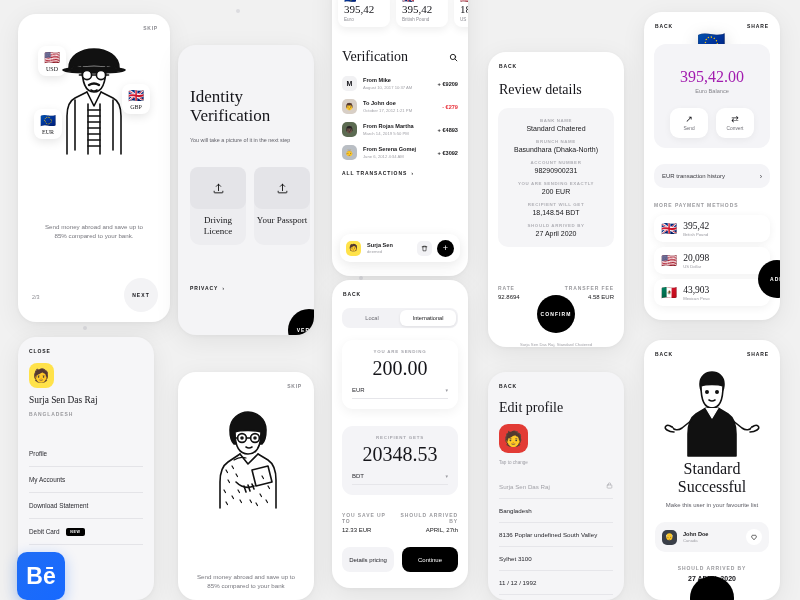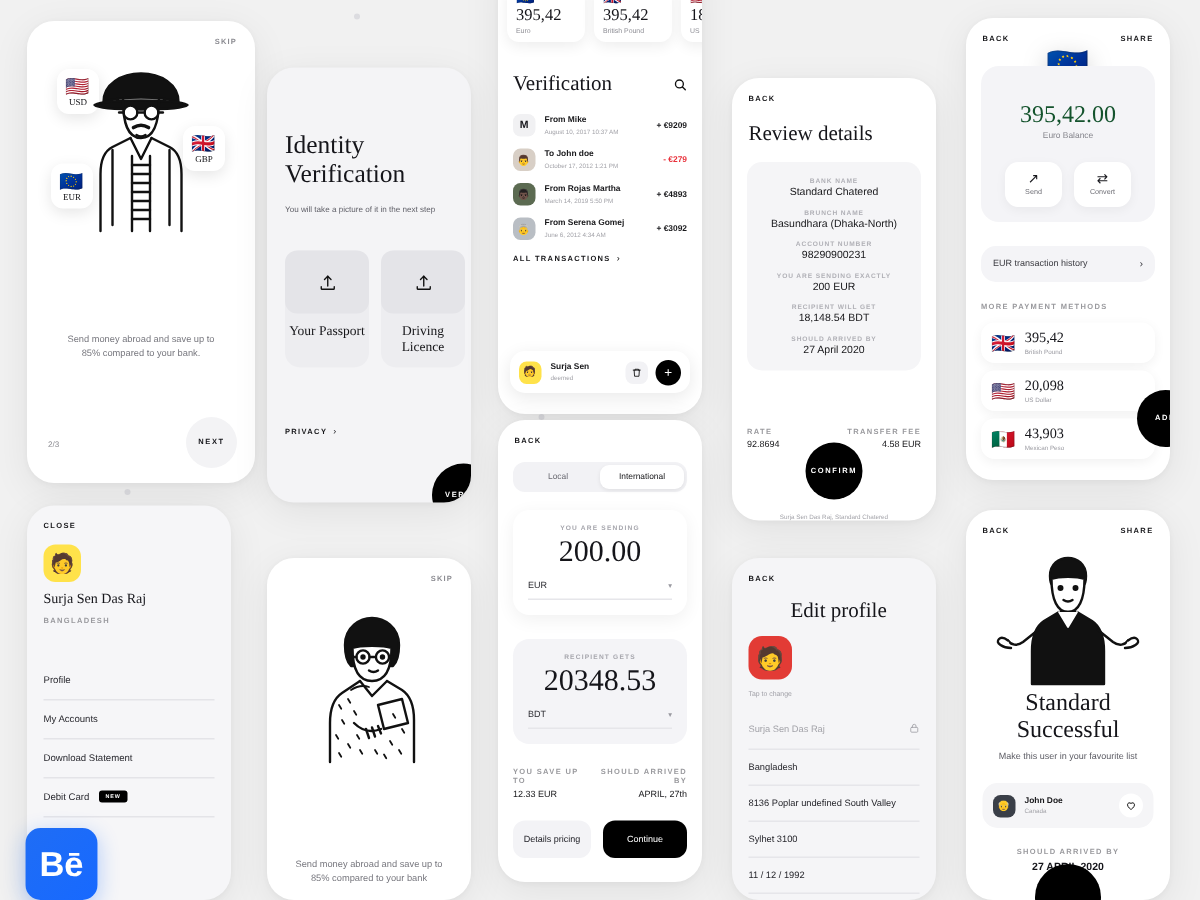--- a/index.html
+++ b/index.html
@@ -78,21 +78,21 @@
   
   #s4 { left: 488px; top: 52px; width: 136px; height: 295px; }
   .revcard { background:#f5f5f7; border-radius:10px; padding:10px 8px; }
   .revlbl { font-size:4.4px; letter-spacing:.6px; color:#b0b0b6; text-transform:uppercase;
             text-align:center; font-weight:600; }
   .revval { font-size:7px; color:#17171a; text-align:center; margin:2px 0 7px; }
 
   
   #s5 { left: 644px; top: 12px; width: 136px; height: 308px; }
   .balcard { background:#f4f4f7; border-radius:12px; }
-  .balamt { font-family:"Liberation Serif", serif; font-size:16px; color:#14532d; text-align:center; }
+  .balamt { font-family:"Liberation Serif", serif; font-size:16px; color:#a21caf; text-align:center; }
   .ballbl { font-size:5.6px; color:#85858c; text-align:center; margin-top:2px; }
   .actbtn { background:#fff; border-radius:9px; width:38px; height:30px; display:flex;
             flex-direction:column; align-items:center; justify-content:center; gap:2px;
             box-shadow:0 2px 7px rgba(0,0,0,.05); }
   .actbtn .g { font-size:9px; color:#15151a; line-height:9px; }
   .actbtn .l { font-size:4.8px; color:#6e6e75; }
   .histrow { background:#f4f4f7; border-radius:10px; height:24px; display:flex;
              align-items:center; padding:0 8px; font-size:6px; color:#3a3a40; }
   .methodrow { background:#fff; border-radius:9px; height:27px; display:flex; align-items:center;
                gap:6px; padding:0 7px; box-shadow:0 2px 8px rgba(0,0,0,.06); margin-bottom:5px; }
@@ -216,31 +216,31 @@
 
     <div style="position:absolute;left:12px;top:122px;display:flex;gap:8px;">
       <div class="docbox">
         <div class="iconpad">
           <svg width="13" height="13" viewBox="0 0 24 24" fill="none" stroke="#111" stroke-width="1.7" stroke-linecap="round" stroke-linejoin="round">
             <path d="M12 16V4"></path>
               <path d="M8 8l4-4 4 4"></path>
               <path d="M4 17v2a1 1 0 001 1h14a1 1 0 001-1v-2"></path>
           </svg>
         </div>
-        <div class="t">Your Passport</div>
+        <div class="t">Driving Licence</div>
       </div>
       <div class="docbox">
         <div class="iconpad">
           <svg width="13" height="13" viewBox="0 0 24 24" fill="none" stroke="#111" stroke-width="1.7" stroke-linecap="round" stroke-linejoin="round">
             <path d="M12 16V4"></path>
               <path d="M8 8l4-4 4 4"></path>
               <path d="M4 17v2a1 1 0 001 1h14a1 1 0 001-1v-2"></path>
           </svg>
         </div>
-        <div class="t">Driving Licence</div>
+        <div class="t">Your Passport</div>
       </div>
     </div>
 
     <div style="position:absolute;left:12px;bottom:44px;display:flex;align-items:center;gap:4px;">
       <span class="tiny-cap dark">PRIVACY</span>
       <span style="font-size:6px;color:#15151a;">›</span>
     </div>
     <div class="roundbtn dark" style="position:absolute;right:-16px;bottom:-16px;width:42px;height:42px;">VERIFY</div>
   </div>
 
@@ -543,21 +543,21 @@
     </div>
 
     <div style="position:absolute;left:10px;right:10px;bottom:16px;display:flex;gap:8px;">
       <div class="pillbtn light" style="width:52px;">Details pricing</div>
       <div class="pillbtn dark" style="flex:1;">Continue</div>
     </div>
   </div>
 
   <div class="phone grey" id="s9">
     <div class="tiny-cap dark" style="position:absolute;left:11px;top:11px;">BACK</div>
-    <div class="h2" style="position:absolute;left:11px;top:26px;font-size:14px;margin-left:28px;">Edit profile</div>
+    <div class="h2" style="position:absolute;left:11px;top:26px;font-size:14px;">Edit profile</div>
 
     <div style="position:absolute;left:11px;top:52px;width:29px;height:29px;border-radius:9px;background:#e23b35;
                 display:flex;align-items:center;justify-content:center;font-size:15px;">🧑</div>
     <div style="position:absolute;left:11px;top:88px;font-size:4.6px;color:#a0a0a7;">Tap to change</div>
 
     <div style="position:absolute;left:11px;right:11px;top:102px;">
       <div class="field">
         <span style="color:#a3a3a9;">Surja Sen Das Raj</span>
         <span style="margin-left:auto;">
           <svg width="7" height="7" viewBox="0 0 24 24" fill="none" stroke="#a3a3a9" stroke-width="2" stroke-linecap="round">

